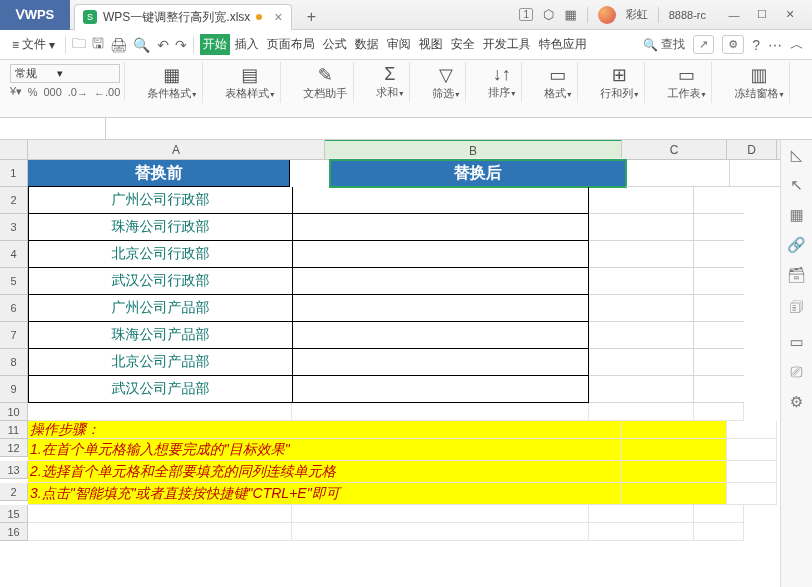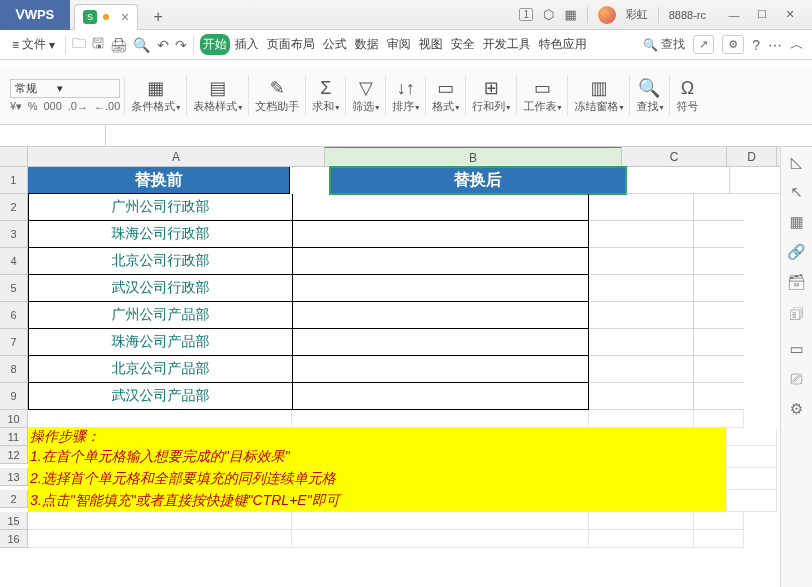--- a/index.html
+++ b/index.html
@@ -23,27 +23,27 @@
 .win-btns { display:flex; margin-left:4px; }
 .win-btn { width:28px; height:20px; display:flex; align-items:center; justify-content:center; color:#666; font-size:11px; }
 
 
 .menurow { height: 30px; border-bottom: 1px solid #d8d8d8; display: flex; align-items: center; padding: 0 8px; gap: 6px; }
 .menu-btn { display:flex; align-items:center; gap:3px; color:#444; font-size:12px; padding:2px 4px; }
 .mico { color:#666; font-size:14px; }
 .vbar { width:1px; height:18px; background:#ddd; }
 .tabs-text { display:flex; gap:2px; align-items:center; }
 .tabs-text span { font-size:12px; color:#404040; padding:2px 3px; }
-.tabs-text .active { background:#2ba55f; color:#fff; border-radius:8px; }
+.tabs-text .active { background:#2ba55f; color:#fff; border-radius:0; }
 .menurow .right { margin-left:auto; display:flex; align-items:center; gap:8px; }
 .search-box { display:flex; align-items:center; gap:3px; color:#555; }
 .box-btn { border:1px solid #ccc; border-radius:3px; padding:2px 5px; color:#666; font-size:11px; }
 
 
-.ribbon { height: 58px; border-bottom: 1px solid #d0d0d0; display:flex; align-items:center; padding: 2px 6px; gap: 0; background:#fafafa;margin-top:7px; }
+.ribbon { height: 58px; border-bottom: 1px solid #d0d0d0; display:flex; align-items:flex-start; padding: 2px 6px; gap: 16px; background:#fafafa; }
 .rib-group { display:flex; flex-direction:column; align-items:center; justify-content:space-between; padding: 2px 6px; border-right:1px solid #e4e4e4; }
 .rib-group:last-child { border-right:none; }
 .rib-ico { font-size:18px; color:#555; }
 .rib-lbl { font-size:11px; color:#555; white-space:nowrap; }
 .rib-lbl .dd { font-size:8px; margin-left:1px; }
 .leftfmt { display:flex; flex-direction:column; gap:2px; padding:2px 4px; border-right:1px solid #e4e4e4; }
 .leftfmt-row { display:flex; gap:6px; align-items:center; color:#666; font-size:11px; }
 .fmt-sel { border:1px solid #ccc; padding:1px 4px; font-size:11px; display:flex; align-items:center; gap:20px; }
 
 
@@ -87,20 +87,21 @@
 .yellow-text { color:#c00000; font-size:14px; text-align:left; justify-content:flex-start; padding-left:2px;font-style:italic; }
 .plain .cell { border-right:1px solid #e5e5e5; border-bottom:1px solid #e5e5e5; }
 </style>
 </head>
 <body>
 
 <div class="titlebar">
   <div class="wps-logo">ᐯ <span>WPS</span></div>
   <div class="tab">
     <span class="tab-icon">S</span>
+    <span class="tab-name">WPS一键调整行高列宽.xlsx</span>
     <span class="tab-dot"></span>
     <span class="tab-close">×</span>
   </div>
   <div class="newtab">+</div>
   <div class="title-right">
     <span class="title-badge">1</span>
     <span class="title-ico">⬡</span>
     <span class="title-ico">▦</span>
     <span class="title-sep"></span>
     <span class="avatar"></span>

